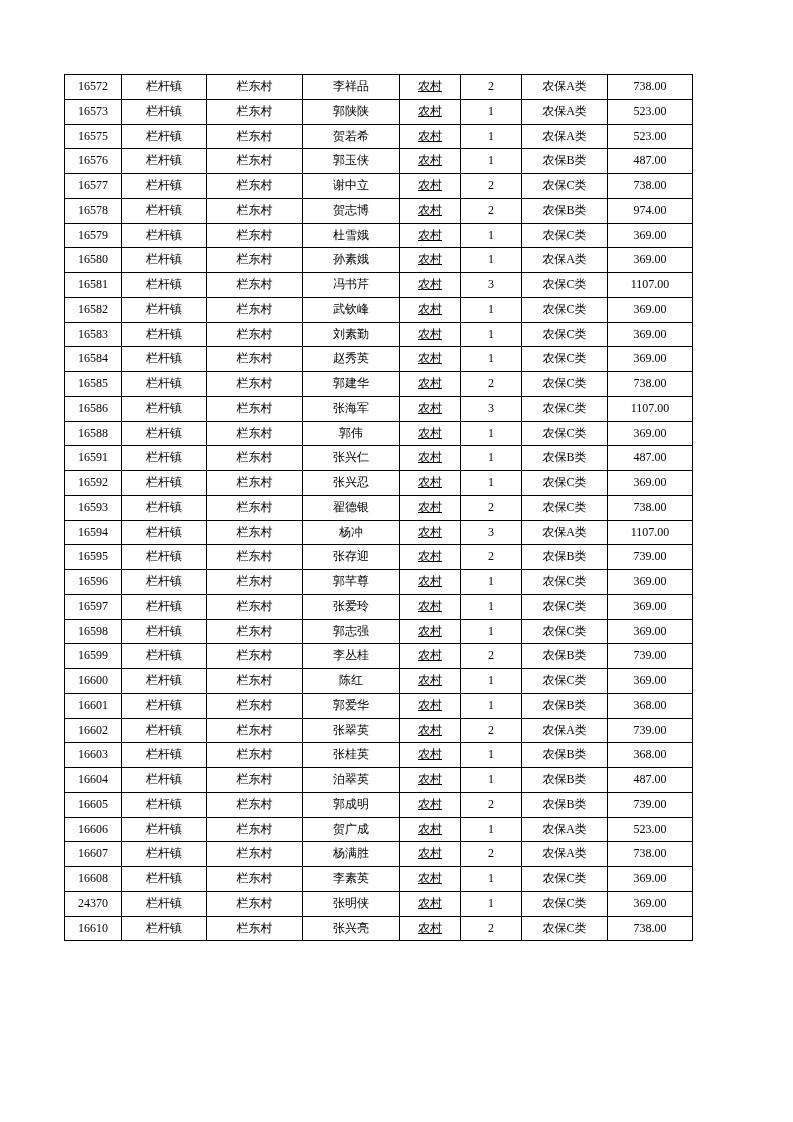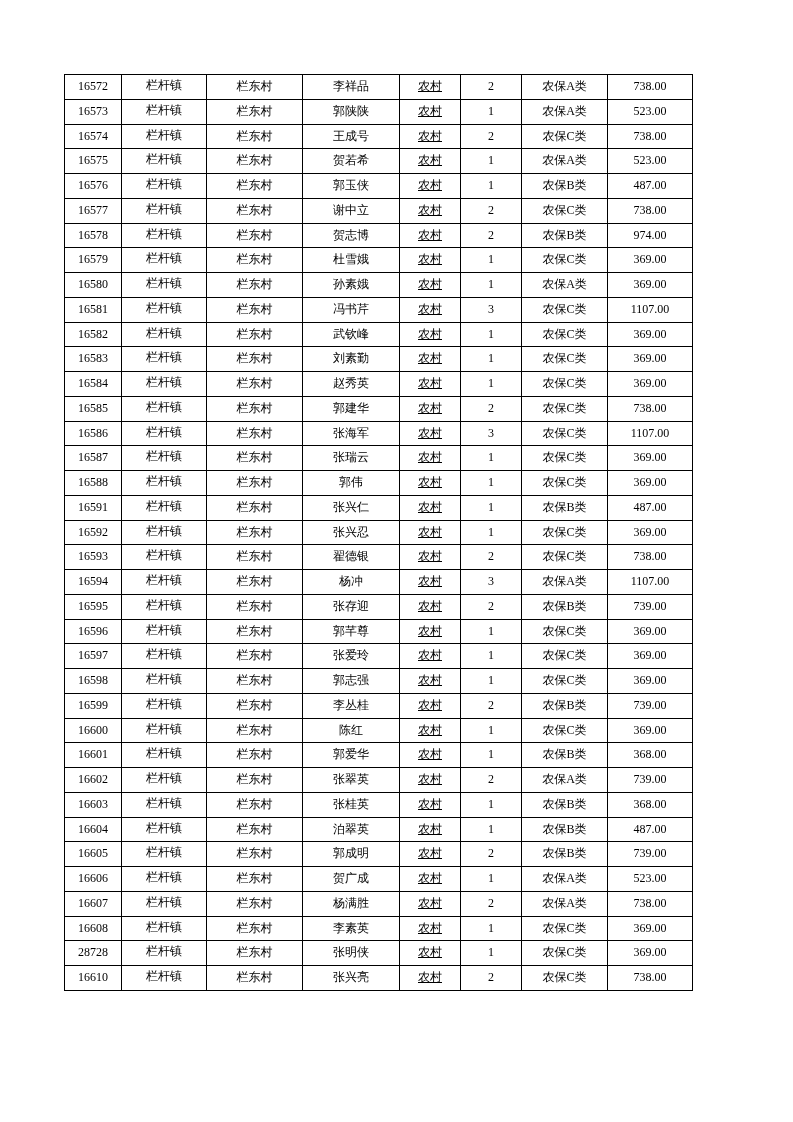--- a/index.html
+++ b/index.html
@@ -31,21 +31,21 @@
     height: 23.75px;
     font-size: 12px;
     line-height: 23.75px;
     color: #000000;
     text-align: center;
     padding: 0;
     overflow: hidden;
     white-space: nowrap;
   }
   td.col-id      { width: 56px; margin-top: 8px; }
-  td.col-town    { width: 84px; font-family: Liberation Mono, monospace; }
+  td.col-town    { width: 84px; }
   td.col-village { width: 95px; }
   td.col-name    { width: 96px; }
   td.col-type    { width: 60px; text-decoration: underline; }
   td.col-count   { width: 60px; }
   td.col-category{ width: 85px; }
   td.col-amount  { width: 84px; text-align: right; padding-right: 14px; }
 </style>
 </head>
 <body>
 
@@ -66,30 +66,20 @@
           <td class="col-id">16573</td>
           <td class="col-town">栏杆镇</td>
           <td class="col-village">栏东村</td>
           <td class="col-name">郭陕陕</td>
           <td class="col-type">农村</td>
           <td class="col-count">1</td>
           <td class="col-category">农保A类</td>
           <td class="col-amount">523.00</td>
         </tr>
         <tr>
-          <td class="col-id">16574</td>
-          <td class="col-town">栏杆镇</td>
-          <td class="col-village">栏东村</td>
-          <td class="col-name">王成号</td>
-          <td class="col-type">农村</td>
-          <td class="col-count">2</td>
-          <td class="col-category">农保C类</td>
-          <td class="col-amount">738.00</td>
-        </tr>
-        <tr>
           <td class="col-id">16575</td>
           <td class="col-town">栏杆镇</td>
           <td class="col-village">栏东村</td>
           <td class="col-name">贺若希</td>
           <td class="col-type">农村</td>
           <td class="col-count">1</td>
           <td class="col-category">农保A类</td>
           <td class="col-amount">523.00</td>
         </tr>
         <tr>
@@ -196,30 +186,20 @@
           <td class="col-id">16586</td>
           <td class="col-town">栏杆镇</td>
           <td class="col-village">栏东村</td>
           <td class="col-name">张海军</td>
           <td class="col-type">农村</td>
           <td class="col-count">3</td>
           <td class="col-category">农保C类</td>
           <td class="col-amount">1107.00</td>
         </tr>
         <tr>
-          <td class="col-id">16587</td>
-          <td class="col-town">栏杆镇</td>
-          <td class="col-village">栏东村</td>
-          <td class="col-name">张瑞云</td>
-          <td class="col-type">农村</td>
-          <td class="col-count">1</td>
-          <td class="col-category">农保C类</td>
-          <td class="col-amount">369.00</td>
-        </tr>
-        <tr>
           <td class="col-id">16588</td>
           <td class="col-town">栏杆镇</td>
           <td class="col-village">栏东村</td>
           <td class="col-name">郭伟</td>
           <td class="col-type">农村</td>
           <td class="col-count">1</td>
           <td class="col-category">农保C类</td>
           <td class="col-amount">369.00</td>
         </tr>
         <tr>
@@ -396,21 +376,21 @@
           <td class="col-id">16608</td>
           <td class="col-town">栏杆镇</td>
           <td class="col-village">栏东村</td>
           <td class="col-name">李素英</td>
           <td class="col-type">农村</td>
           <td class="col-count">1</td>
           <td class="col-category">农保C类</td>
           <td class="col-amount">369.00</td>
         </tr>
         <tr>
-          <td class="col-id">28728</td>
+          <td class="col-id">24370</td>
           <td class="col-town">栏杆镇</td>
           <td class="col-village">栏东村</td>
           <td class="col-name">张明侠</td>
           <td class="col-type">农村</td>
           <td class="col-count">1</td>
           <td class="col-category">农保C类</td>
           <td class="col-amount">369.00</td>
         </tr>
         <tr>
           <td class="col-id">16610</td>

